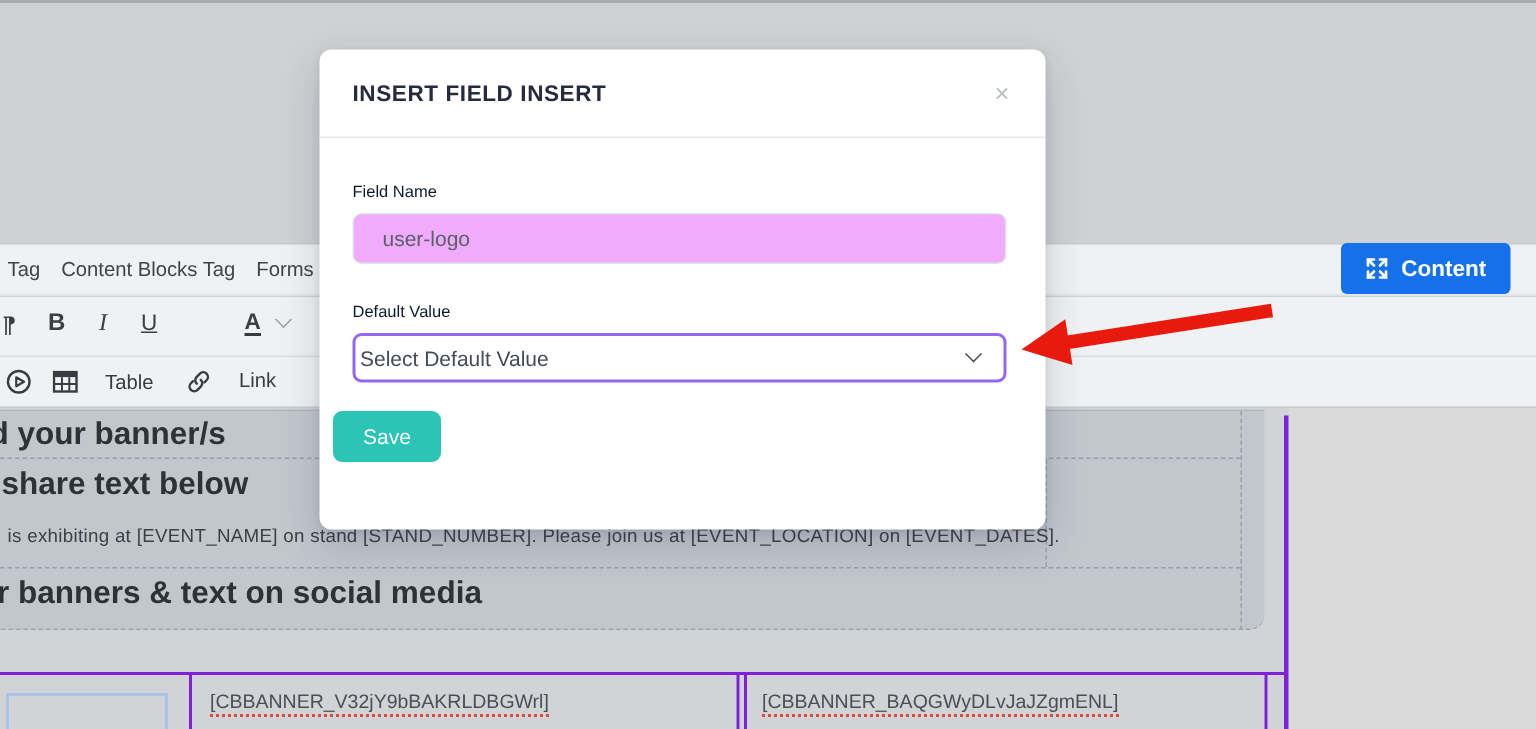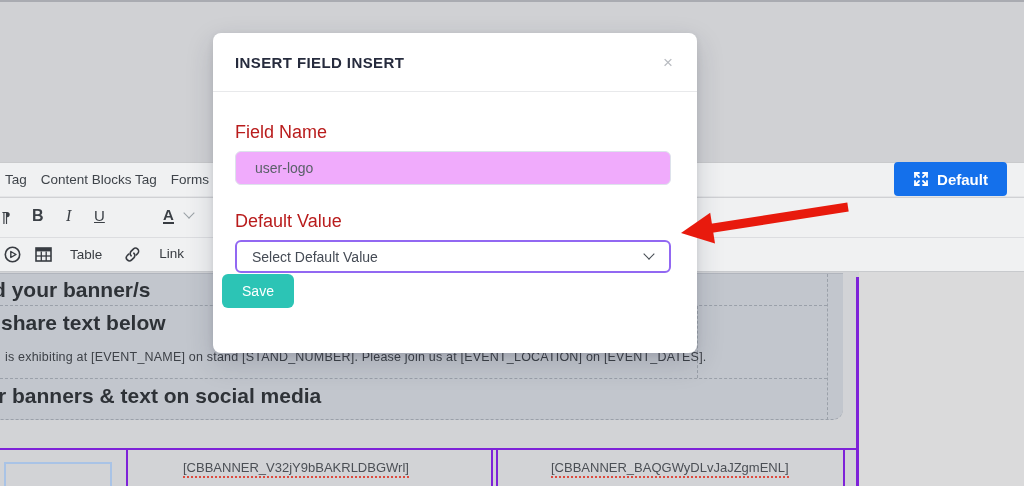--- a/index.html
+++ b/index.html
@@ -62,50 +62,50 @@
   .dash-h { height:0; border-top:1px dashed #9aa0a9; }
   .dash-v { width:0; border-left:1px dashed #9aa0a9; }
 
   .h-ed { font-weight:bold; font-size:21px; color:#2e3237; white-space:nowrap; }
   .p-ed { font-size:12.5px; color:#3d4147; letter-spacing:.2px; white-space:nowrap; }
 
   
   .tbl-top { left:0; top:448px; width:858px; height:2px; background:#7e22d8; }
   .pvl { width:2px; background:#7e22d8; top:450px; height:36px; }
   .cell-txt { top:460px; font-size:13px; color:#4b4f55; white-space:nowrap; }
-  .squiggle { border-bottom:2px dotted #dd4b3e; padding-bottom:1px;margin-left:43px; }
+  .squiggle { border-bottom:2px dotted #dd4b3e; padding-bottom:1px; }
   .img-box { left:4px; top:462px; width:108px; height:30px; border:2px solid #a9c3e6; }
 
   
   .modal {
     left:213px; top:33px; width:484px; height:320px;
     background:#ffffff; border-radius:8px;
     box-shadow:0 10px 28px rgba(35,40,60,.18), 0 2px 6px rgba(35,40,60,.10);
     z-index:50;
   }
   .modal-header {
     height:59px; border-bottom:1px solid #e8e9eb;
     display:flex; align-items:center; padding:0 22px; position:relative;
   }
   .modal-title { font-size:15px; font-weight:bold; color:#262b3d; letter-spacing:.4px; }
   .modal-close { position:absolute; right:24px; top:20px; color:#b9bcc1; font-size:17px; cursor:pointer; }
   .modal-body { padding:30px 22px 0 22px; }
-  .fld-label { font-size:18px; color:#b91c1c; }
+  .fld-label { font-size:11px; color:#0f172a; }
   .fld-input {
     margin-top:8px; width:436px; height:34px;
     background:#f0abfc; border:1px solid #dde2eb; border-radius:6px;
     padding-left:19px; font-size:14px; color:#5a6069;
     font-family:"Liberation Sans","DejaVu Sans",sans-serif;
     outline:none; display:block;
   }
   .sel-label { margin-top:26px; }
   .fld-select {
     margin-top:8px; width:436px; height:33px;
     background:#fff; border:2px solid #9268f2; border-radius:6px;
-    display:flex; align-items:center; padding-left:15px;
+    display:flex; align-items:center; padding-left:3px;
     font-size:14px; color:#454b55; position:relative; cursor:pointer;
   }
   .fld-select .chev { position:absolute; right:16px; top:12px; border-color:#454b52; }
   .save-btn {
     position:absolute; left:9px; top:241px; width:72px; height:34px;
     background:#2cc4b5; border:none; border-radius:6px;
     color:#fff; font-size:14px; cursor:pointer;
     font-family:"Liberation Sans","DejaVu Sans",sans-serif;
   }
 
@@ -180,21 +180,21 @@
           <path d="M10 2h4v4"></path>
           <path d="M6 14H2v-4"></path>
           <path d="M10 14h4v-4"></path>
         <path d="M2 2l4 4"></path>
           <path d="M14 2l-4 4"></path>
           <path d="M2 14l4-4"></path>
           <path d="M14 14l-4-4"></path>
       </g>
     </svg>
   </span>
-  <span>Default</span>
+  <span>Content</span>
 </div>
 
 <div class="abs content-bg"></div>
 <div class="abs right-pane"></div>
 
 <div class="abs block"></div>
 <div class="abs dash-v" style="left:827px; top:274px; height:146px;"></div>
 <div class="abs dash-h" style="left:0; top:305px; width:827px;"></div>
 <div class="abs dash-h" style="left:0; top:378px; width:827px;"></div>
 <div class="abs dash-v" style="left:697px; top:306px; height:72px;"></div>

